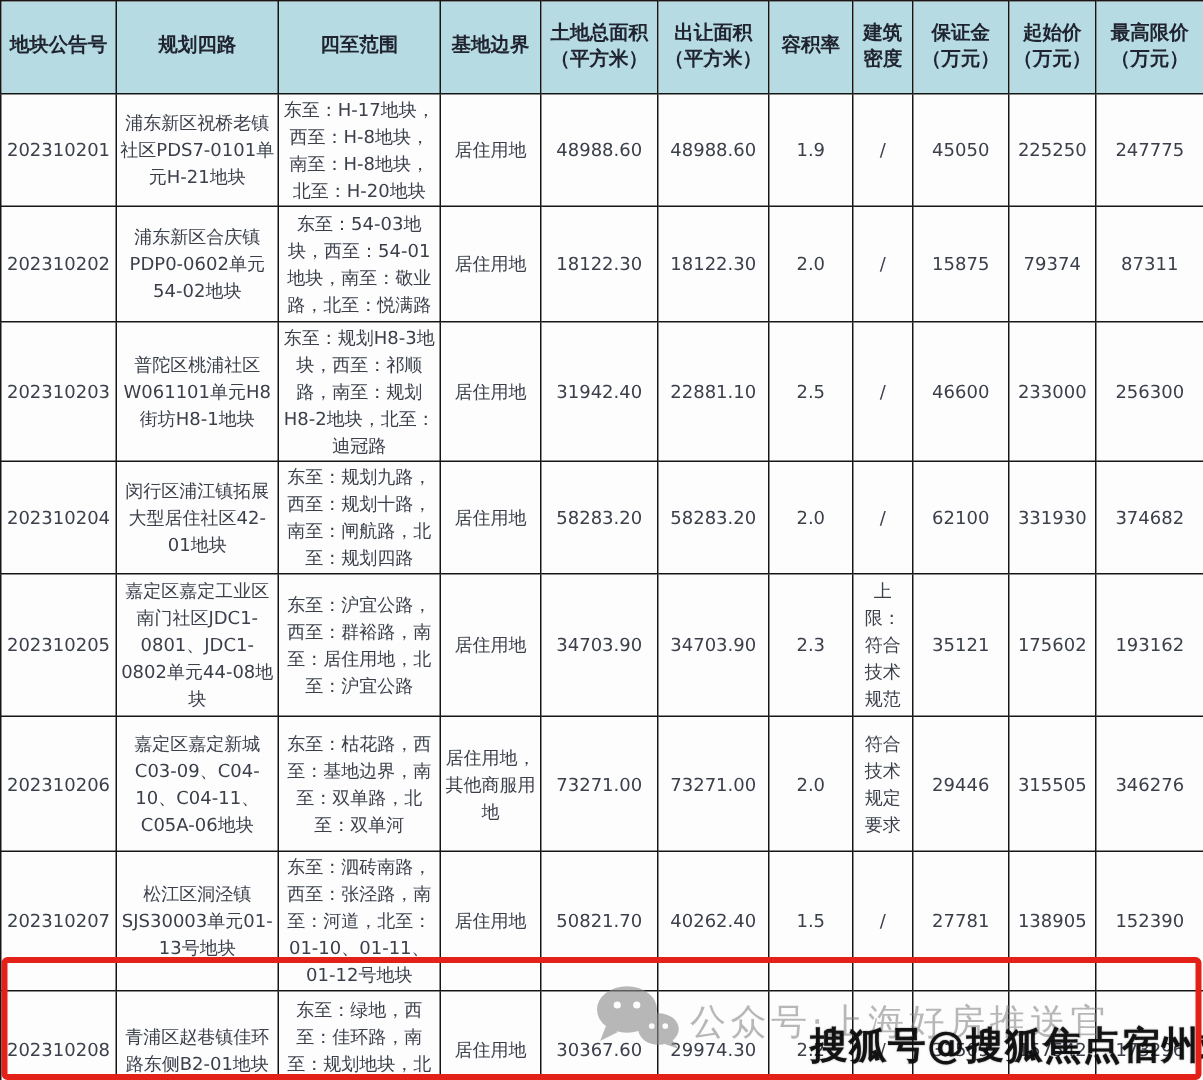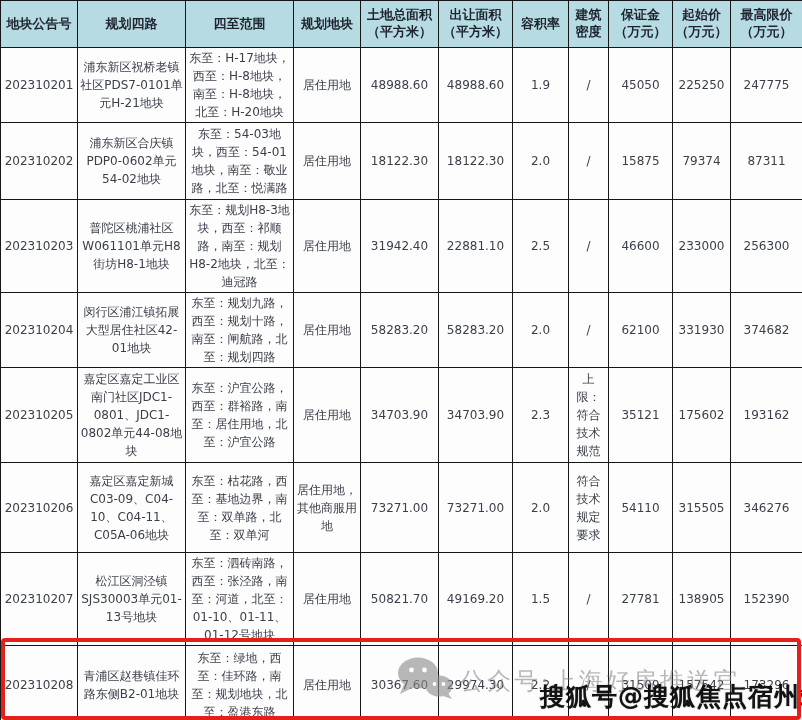--- a/index.html
+++ b/index.html
@@ -25,21 +25,21 @@
   }
   th{
     background:var(--header-bg);
     font-size:13px;font-weight:bold;color:#1f2430;
     white-space:pre-line;line-height:1.3;
   }
   td{
     font-size:12px;color:var(--body-text);line-height:1.5;
     background:#fdfdfd;
   }
-  thead tr{height:47px;margin-top:31px;}
+  thead tr{height:62px;margin-top:31px;}
   tbody tr:nth-child(1){height:73px;}
   tbody tr:nth-child(2){height:77px;}
   tbody tr:nth-child(3){height:92px;}
   tbody tr:nth-child(4){height:73px;}
   tbody tr:nth-child(5){height:95px;}
   tbody tr:nth-child(6){height:90px;}
   tbody tr:nth-child(7){height:85px;}
   tbody tr:nth-child(8){height:78px;}
   .red-box{
     position:absolute;left:1px;top:638px;width:792px;height:74px;
@@ -77,21 +77,21 @@
       <col style="width:40px">
       <col style="width:64px">
     <col style="width:58px">
       <col style="width:72px">
   </colgroup>
   <thead>
     <tr id="header-row">
         <th>地块公告号</th>
         <th>规划四路</th>
         <th>四至范围</th>
-        <th>规划地块</th>
+        <th>基地边界</th>
         <th>土地总面积
 （平方米）</th>
         <th>出让面积
 （平方米）</th>
         <th>容积率</th>
         <th>建筑
 密度</th>
         <th>保证金
 （万元）</th>
         <th>起始价
@@ -168,31 +168,31 @@
       </tr>
       <tr>
         <td>202310206</td>
         <td>嘉定区嘉定新城C03-09、C04-10、C04-11、C05A-06地块</td>
         <td>东至：枯花路，西至：基地边界，南至：双单路，北至：双单河</td>
         <td>居住用地，其他商服用地</td>
         <td>73271.00</td>
         <td>73271.00</td>
         <td>2.0</td>
         <td>符合技术规定要求</td>
-        <td>54110</td>
+        <td>29446</td>
         <td>315505</td>
         <td>346276</td>
       </tr>
       <tr>
         <td>202310207</td>
         <td>松江区洞泾镇SJS30003单元01-13号地块</td>
         <td>东至：泗砖南路，西至：张泾路，南至：河道，北至：01-10、01-11、01-12号地块</td>
         <td>居住用地</td>
         <td>50821.70</td>
-        <td>49169.20</td>
+        <td>40262.40</td>
         <td>1.5</td>
         <td>/</td>
         <td>27781</td>
         <td>138905</td>
         <td>152390</td>
       </tr>
       <tr>
         <td>202310208</td>
         <td>青浦区赵巷镇佳环路东侧B2-01地块</td>
         <td>东至：绿地，西至：佳环路，南至：规划地块，北至：盈港东路</td>

